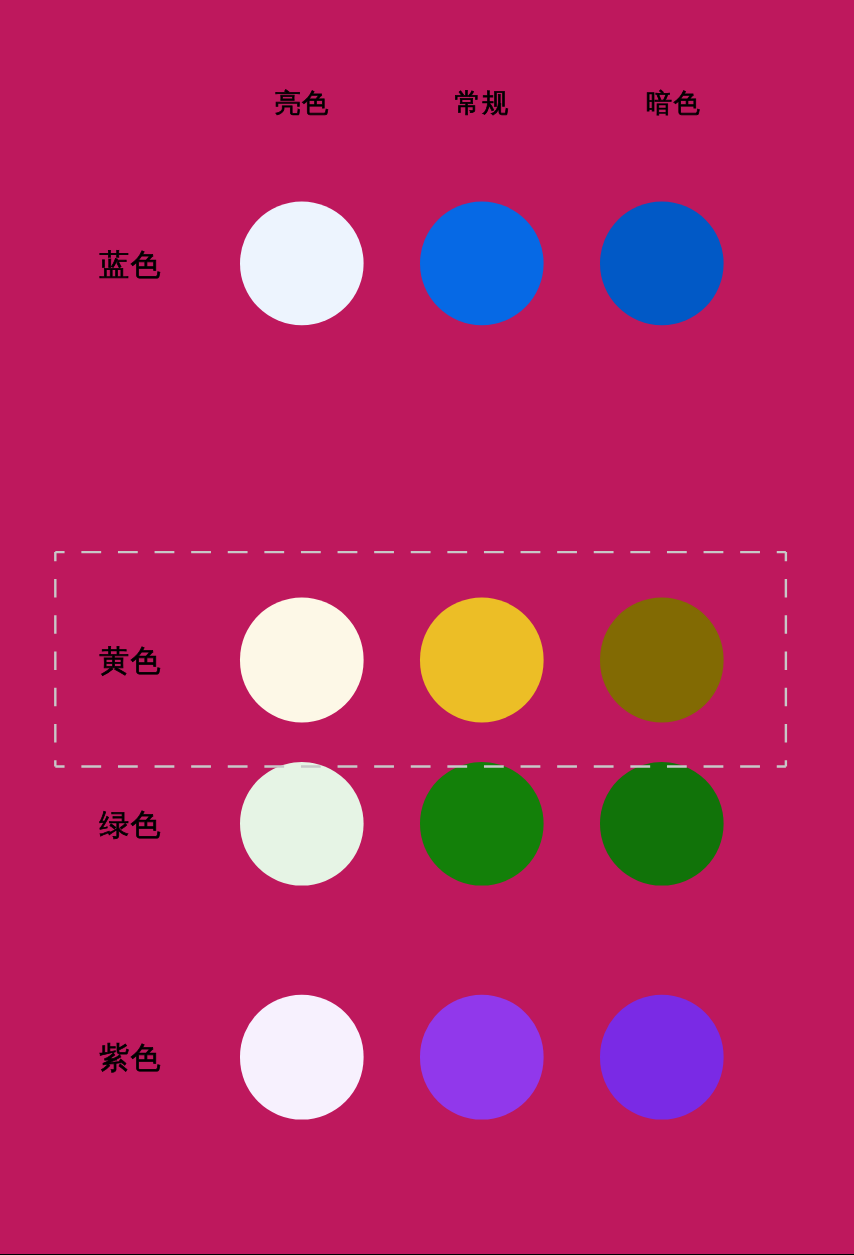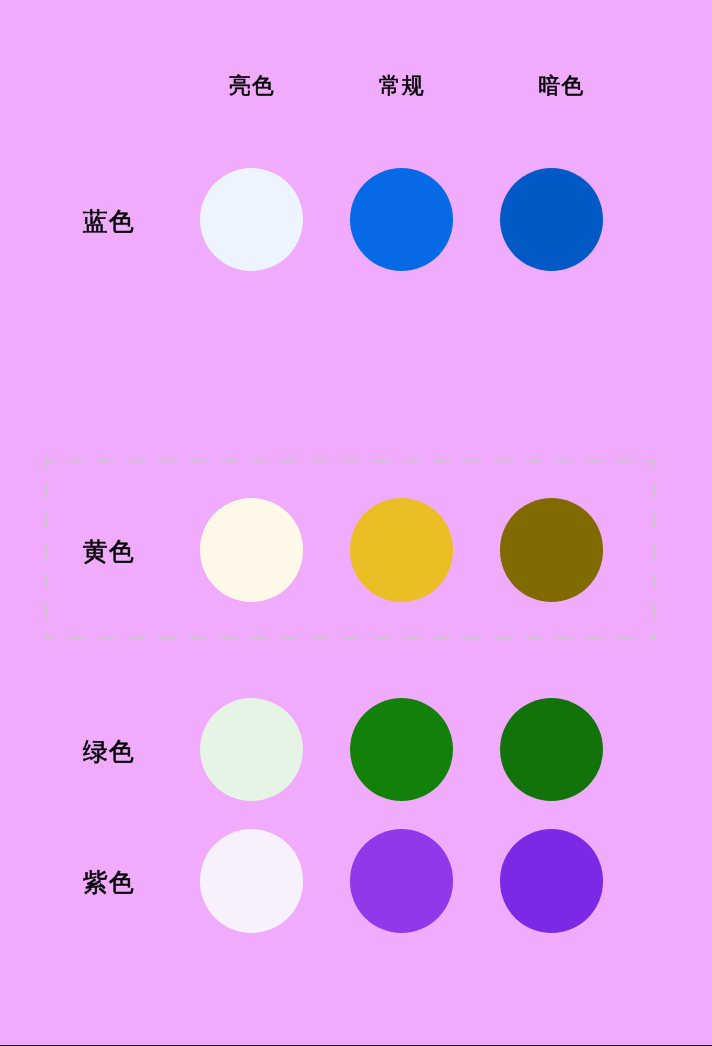--- a/index.html
+++ b/index.html
@@ -2,40 +2,40 @@
 <html><head>
 <meta charset="utf-8">
 <style>
   html, body { margin:0; padding:0; }
   body {
     width: 712px; height: 1046px;
     background: #ffffff;
     font-family: "Liberation Sans", sans-serif;
     overflow: hidden;
   }
-  .page { position:relative; width:712px; height:1046px; background:#f0abfc; }
+  .page { position:relative; width:712px; height:1046px; background:#be185d; }
 
   
   .swatch-grid { position:absolute; left:0; top:0; width:712px; height:1046px; }
 
   .col-head {
     position:absolute; top:75px;
     font-size:22px; line-height:1; letter-spacing:1.0px; color:#000000;
     white-space:nowrap; transform:translateX(calc(-50% + 0.2px)) translateZ(0);
     -webkit-text-stroke:0.6px #000000;
   }
   .col-head.c0 { left:251.5px; }
   .col-head.c1 { left:401.5px; }
   .col-head.c2 { left:561px; }
 
   .swatch-row { position:absolute; left:0; width:712px; height:103px; }
   .swatch-row.r0 { top:167.5px; }
   .swatch-row.r1 { top:332.95px; }
   .swatch-row.r2 { top:498.4px; }
-  .swatch-row.r3 { top:698px; }
+  .swatch-row.r3 { top:635px; }
   .swatch-row.r4 { top:829.3px; }
 
   .row-label {
     position:absolute; left:82.7px; top:41.0px;
     font-size:25px; line-height:1; letter-spacing:1.0px; color:#000000;
     white-space:nowrap; transform:translateZ(0);
     -webkit-text-stroke:0.6px #000000;
   }
 
   .swatch {

